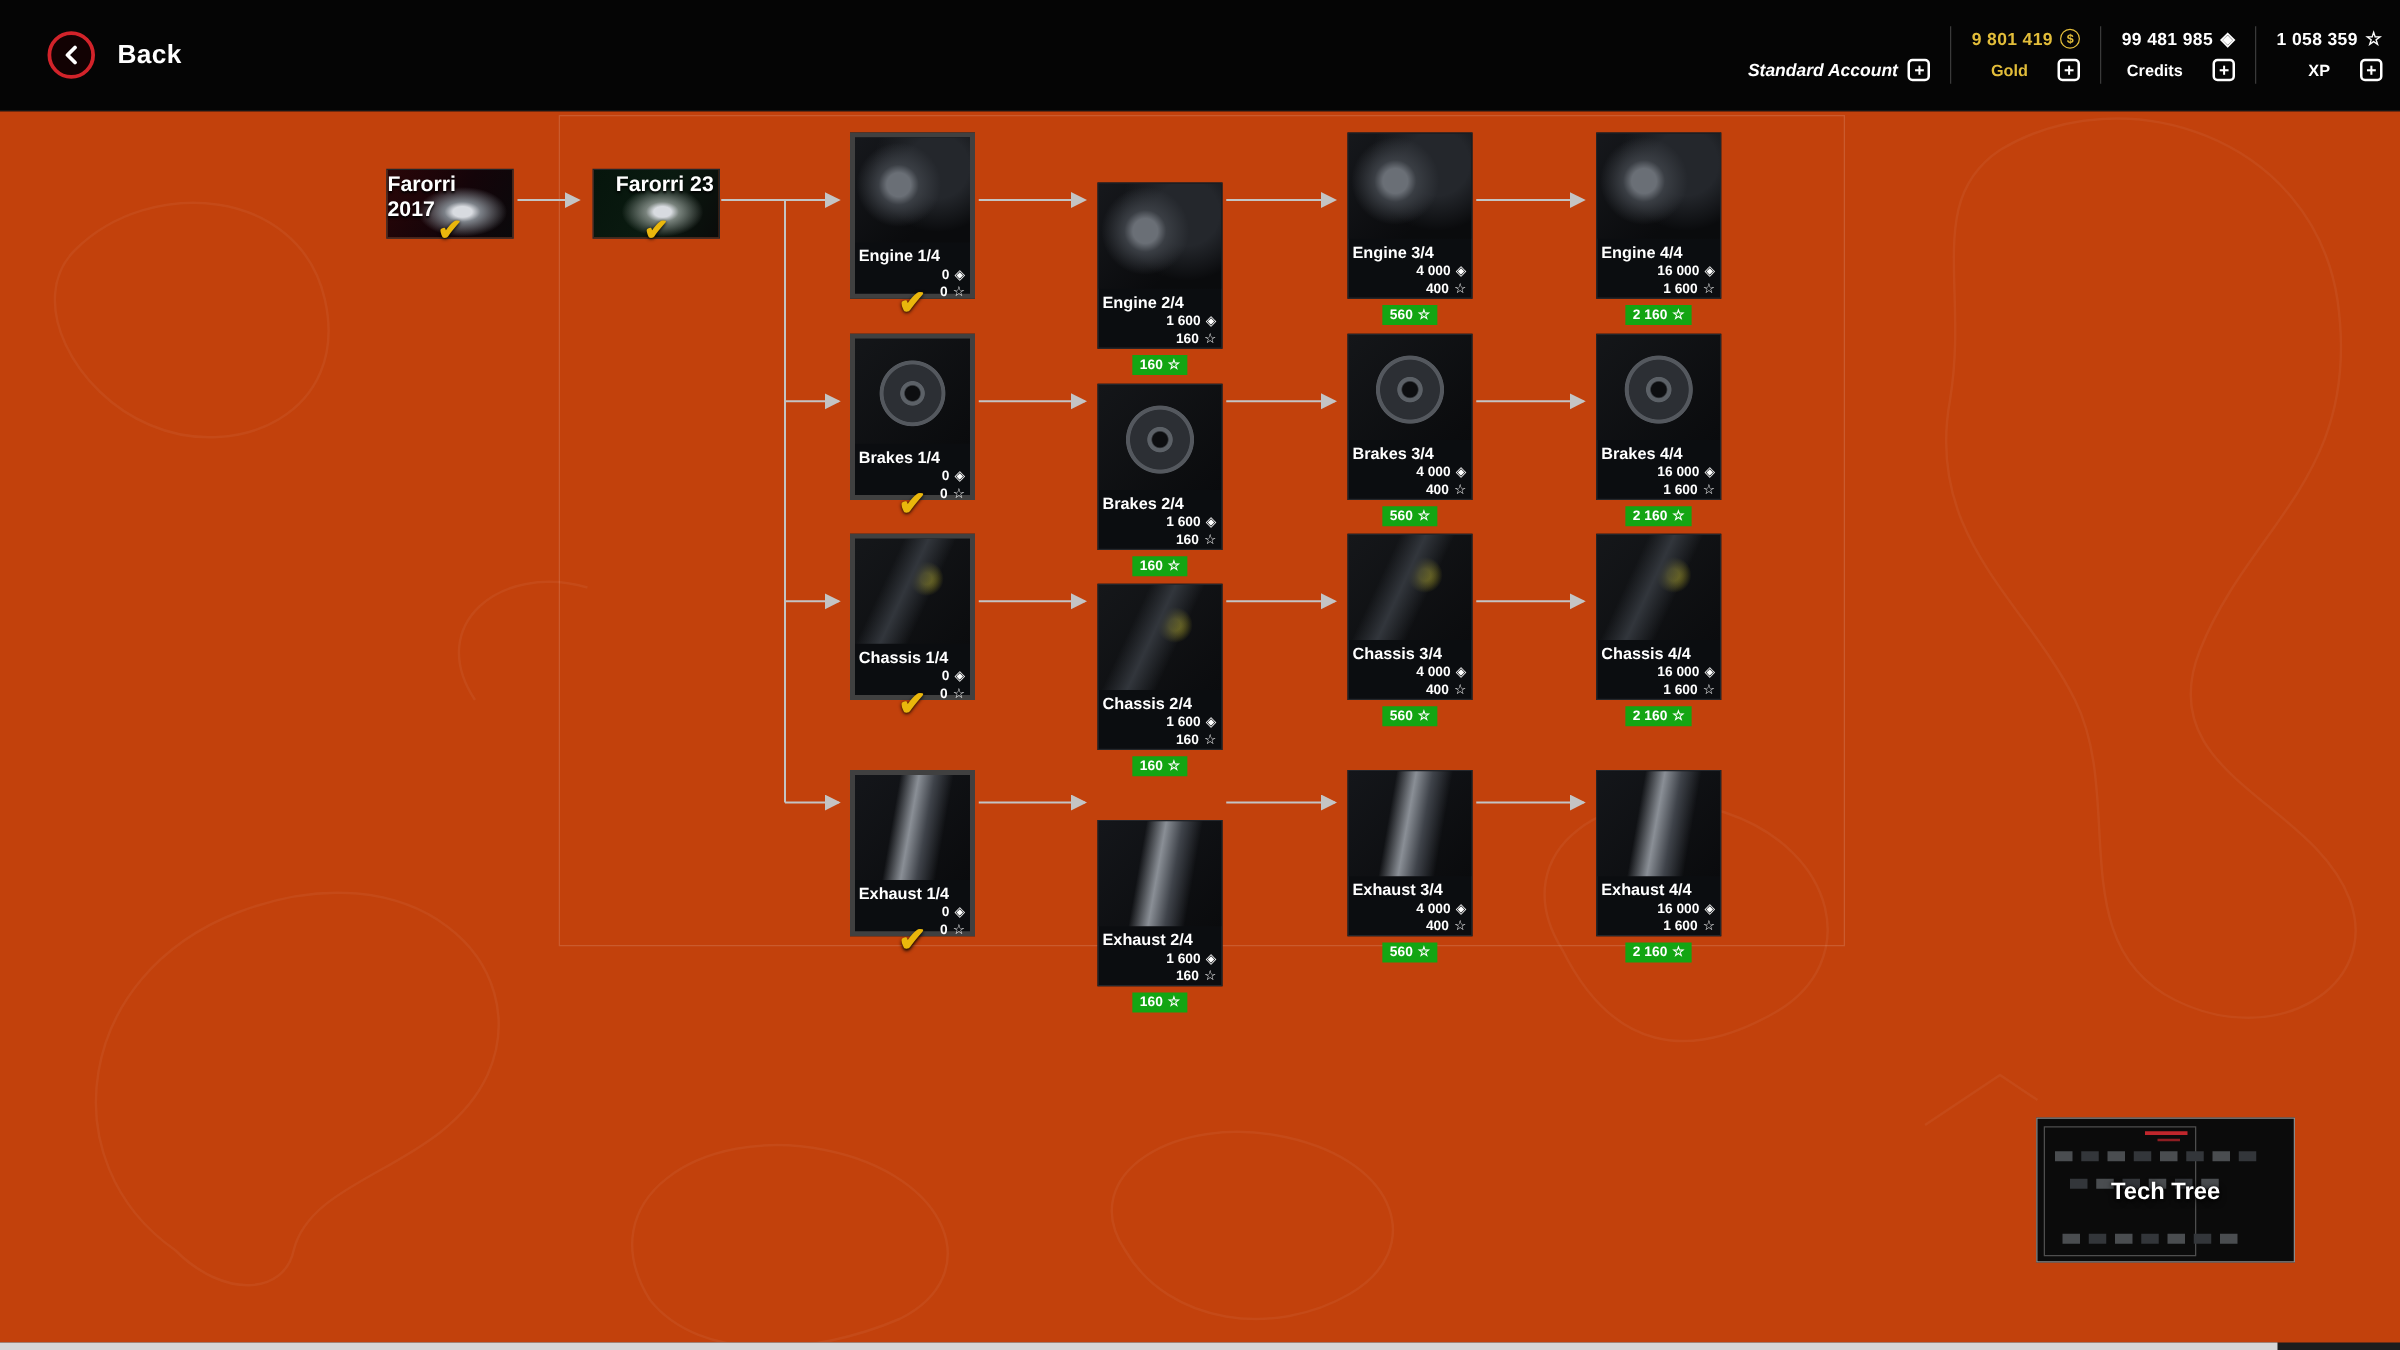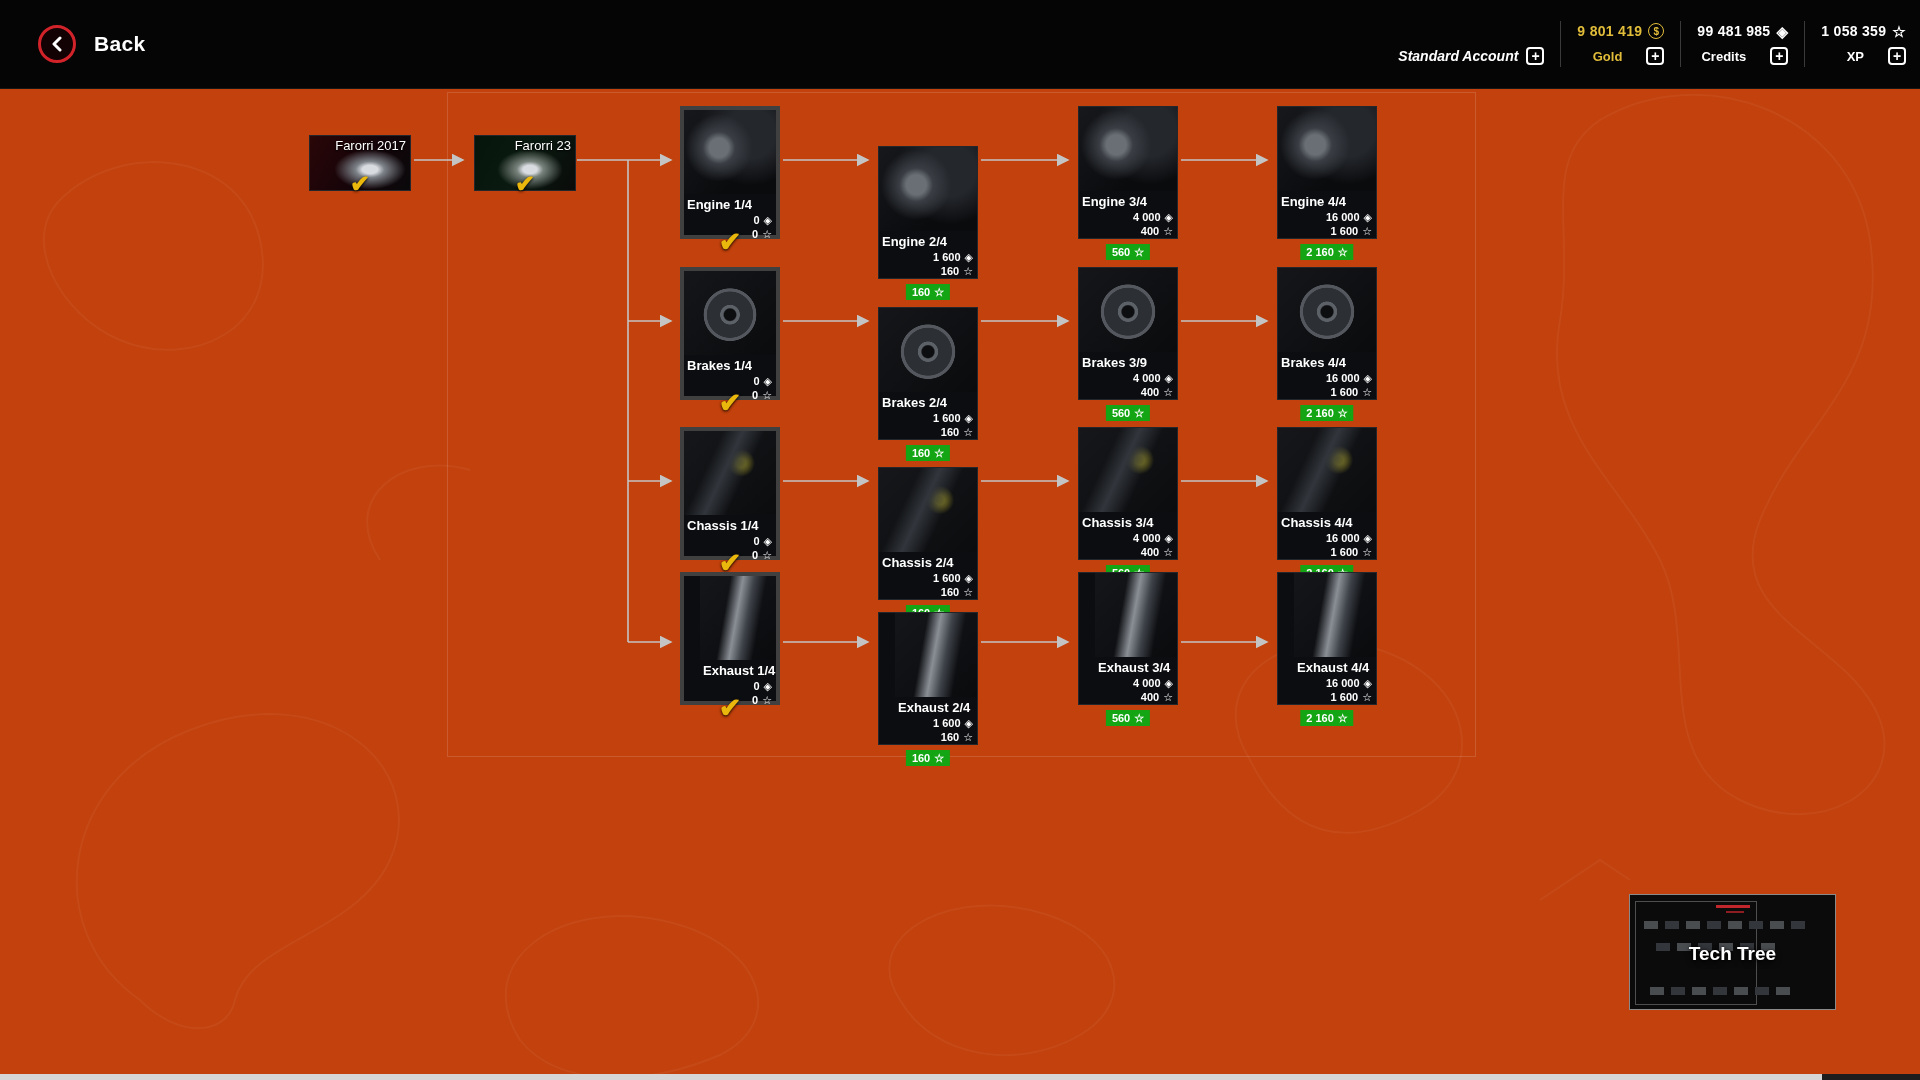--- a/index.html
+++ b/index.html
@@ -24,34 +24,34 @@
   .gold-ico{width:16px;height:16px;border:1.5px solid var(--gold);border-radius:50%;color:var(--gold);font-size:10px;font-weight:bold;display:inline-flex;align-items:center;justify-content:center;box-sizing:border-box;}
   .white-ico{color:#fff;font-size:15px;line-height:1;}
   .plus{width:18px;height:18px;border:2px solid #fff;border-radius:4px;color:#fff;font-size:14px;font-weight:bold;display:inline-flex;align-items:center;justify-content:center;line-height:1;box-sizing:border-box;cursor:pointer;background:transparent;}
 
   
   .tree-frame{position:absolute;left:447px;top:92px;width:1027px;height:663px;border:1px solid rgba(255,255,255,.14);z-index:1;}
   .wires{position:absolute;left:0;top:0;width:1920px;height:1080px;z-index:2;pointer-events:none;}
 
   
   .bike{position:absolute;width:102px;height:56px;border:1px solid #23262b;box-sizing:border-box;z-index:3;cursor:pointer;}
-  .bike .bname{position:absolute;top:2px;right:4px;font-size:13px;font-weight:normal;color:#fff;text-shadow:0 1px 2px #000;}
+  .bike .bname{position:absolute;top:2px;right:4px;font-size:17px;font-weight:bold;color:#fff;text-shadow:0 1px 2px #000;}
   .bike-1{left:309px;top:135px;background:
     radial-gradient(ellipse at 60% 62%, #d8dbe0 0 9%, #7c8188 17%, rgba(0,0,0,0) 42%),
     linear-gradient(120deg,#2a0608,#140409 55%,#0a090b);}
   .bike-2{left:474px;top:135px;background:
     radial-gradient(ellipse at 55% 62%, #d8dbe0 0 9%, #78827c 17%, rgba(0,0,0,0) 42%),
     linear-gradient(120deg,#06150c,#0a1a10 50%,#0a0b0a);}
   .bike .check{top:34px;font-size:24px;}
 
   
   .card{position:absolute;width:100px;height:133px;background:#0b0d10;border:1px solid #23262b;box-sizing:border-box;z-index:3;cursor:pointer;}
   .card.owned{border:4px solid #404040;}
   .c0{left:680px;} .c1{left:878px;margin-top:40px;} .c2{left:1078px;} .c3{left:1277px;}
-  .r0{top:106px;} .r1{top:267px;} .r2{top:427px;} .r3{top:572px;padding-left:16px;}
+  .r0{top:106px;} .r1{top:267px;} .r2{top:427px;} .r3{top:616px;}
   .card .img{height:84px;}
   .card .name{font-size:13px;font-weight:bold;color:#fff;padding:3px 3px 1px 3px;white-space:nowrap;}
   .card .cost{display:flex;justify-content:flex-end;align-items:center;gap:4px;color:#fff;font-size:11px;font-weight:bold;padding-right:4px;line-height:14px;}
   .cost .ico{font-size:11px;color:#fff;font-weight:normal;}
   .check{position:absolute;left:50%;transform:translateX(-50%);top:116px;color:var(--check-yellow);font-size:27px;font-weight:bold;text-shadow:0 1px 3px #000;z-index:4;}
   .badge{position:absolute;left:50%;transform:translateX(-50%);top:137px;background:var(--badge-green);color:#fff;font-size:11px;font-weight:bold;padding:1px 6px;display:flex;gap:4px;align-items:center;white-space:nowrap;line-height:14px;}
 
   .img-engine{background:
     radial-gradient(circle at 38% 45%, #6a6f76 0 13%, #3a3e44 22%, rgba(20,22,25,0) 46%),
     radial-gradient(circle at 72% 28%, #24272c 0 28%, rgba(0,0,0,0) 58%),
@@ -283,21 +283,21 @@
         <span>160</span>
         <span class="ico">☆</span>
       </div>
     <div class="badge">
         <span>160</span>
         <span>☆</span>
       </div>
   </div>
   <div class="card r1 c2">
     <div class="img img-brakes"></div>
-    <div class="name">Brakes 3/9</div>
+    <div class="name">Brakes 3/4</div>
     <div class="cost">
         <span>4 000</span>
         <span class="ico">◈</span>
       </div>
     <div class="cost">
         <span>400</span>
         <span class="ico">☆</span>
       </div>
     <div class="badge">
         <span>560</span>

